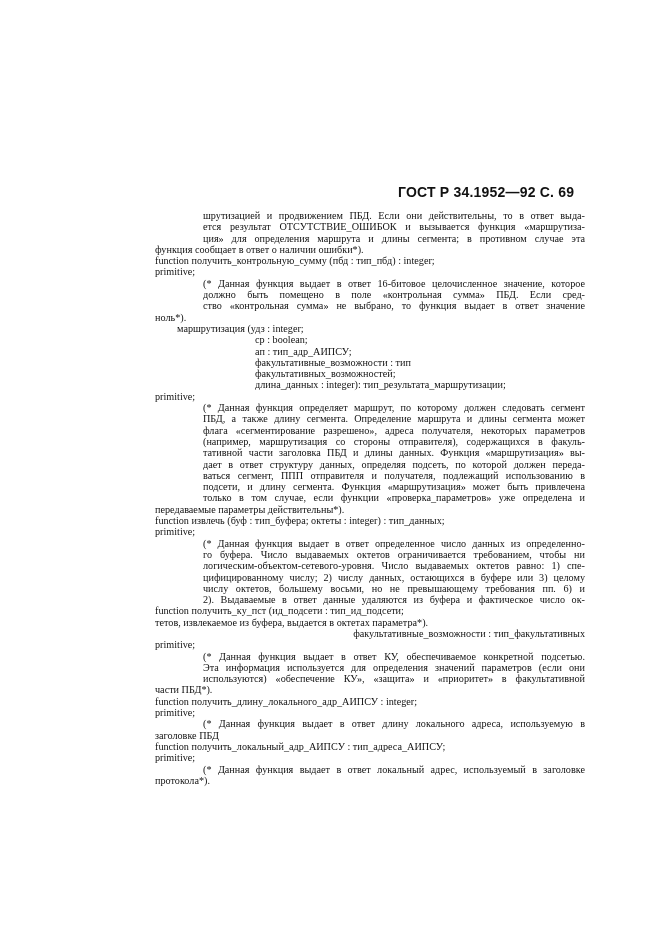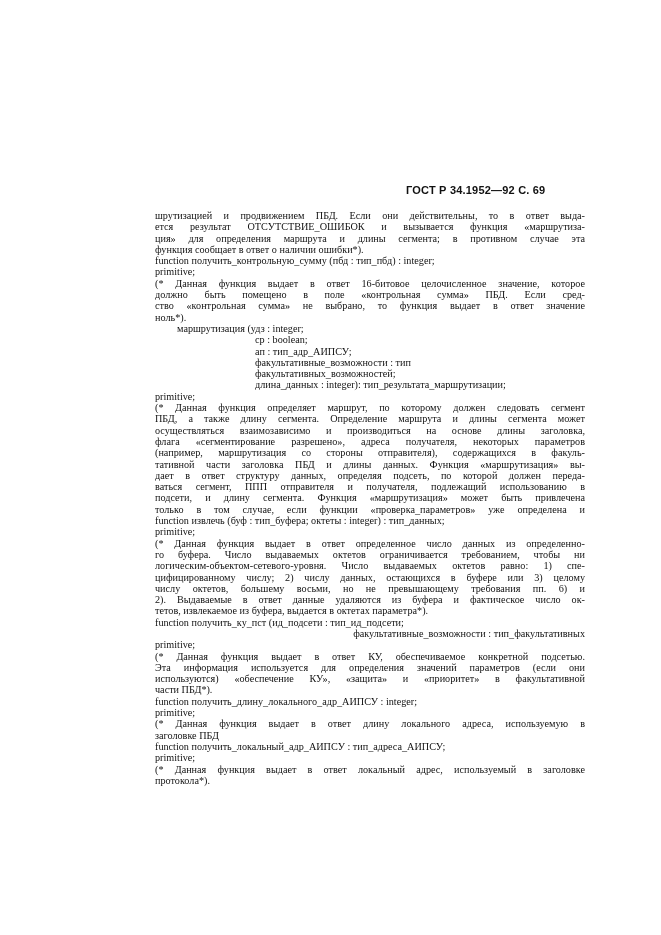--- a/index.html
+++ b/index.html
@@ -3,28 +3,28 @@
 <meta charset="utf-8">
 <style>
   html, body { margin: 0; padding: 0; }
   body {
     width: 661px; height: 935px; background: #ffffff; position: relative; overflow: hidden;
     font-family: "Liberation Serif", "DejaVu Serif", serif; color: #111;
   }
   .page-header {
     position: absolute; left: 398px; top: 184px;
     font-family: "Liberation Sans", "DejaVu Sans", sans-serif;
-    font-weight: bold; font-size: 11px; letter-spacing: 0.2px; white-space: nowrap; margin-left: 8px;
+    font-weight: bold; font-size: 14px; letter-spacing: 0.2px; white-space: nowrap;
   }
   .body-text {
     position: absolute; left: 155px; top: 210px; width: 430px;
     font-size: 10.2px; line-height: 11.3px;
   }
   .line { white-space: nowrap; height: 11.3px; overflow: visible; }
-  .j { text-align: justify; text-align-last: justify; white-space: normal; }
+  .j { text-align: justify; text-align-last: justify; white-space: normal; margin-left: 48px; }
   .ind1 { padding-left: 22px; }
   .ind2 { padding-left: 100px; }
   .ind3 { padding-left: 127px; text-align: right; }
   .ind3b { padding-left: 130px; }
 </style>
 </head>
 <body>
 
 <div class="page-header">ГОСТ Р 34.1952—92 С. 69</div>
 
@@ -41,38 +41,38 @@
     <div class="line">ноль*).</div>
     <div class="line ind1">маршрутизация (удз : integer;</div>
     <div class="line ind2">ср : boolean;</div>
     <div class="line ind2">ап : тип_адр_АИПСУ;</div>
     <div class="line ind2">факультативные_возможности : тип</div>
     <div class="line ind2">факультативных_возможностей;</div>
     <div class="line ind2">длина_данных : integer): тип_результата_маршрутизации;</div>
     <div class="line">primitive;</div>
     <div class="line j">(* Данная функция определяет маршрут, по которому должен следовать сегмент</div>
     <div class="line j">ПБД, а также длину сегмента. Определение маршрута и длины сегмента может</div>
-    <div class="line j">осуществляться взаимозависимо и производиться на основе длины заголовка,</div>
     <div class="line j">флага «сегментирование разрешено», адреса получателя, некоторых параметров</div>
     <div class="line j">(например, маршрутизация со стороны отправителя), содержащихся в факуль-</div>
     <div class="line j">тативной части заголовка ПБД и длины данных. Функция «маршрутизация» вы-</div>
     <div class="line j">дает в ответ структуру данных, определяя подсеть, по которой должен переда-</div>
     <div class="line j">ваться сегмент, ППП отправителя и получателя, подлежащий использованию в</div>
     <div class="line j">подсети, и длину сегмента. Функция «маршрутизация» может быть привлечена</div>
     <div class="line j">только в том случае, если функции «проверка_параметров» уже определена и</div>
+    <div class="line">передаваемые параметры действительны*).</div>
     <div class="line">function извлечь (буф : тип_буфера; октеты : integer) : тип_данных;</div>
     <div class="line">primitive;</div>
     <div class="line j">(* Данная функция выдает в ответ определенное число данных из определенно-</div>
     <div class="line j">го буфера. Число выдаваемых октетов ограничивается требованием, чтобы ни</div>
     <div class="line j">логическим-объектом-сетевого-уровня. Число выдаваемых октетов равно: 1) спе-</div>
     <div class="line j">цифицированному числу; 2) числу данных, остающихся в буфере или 3) целому</div>
     <div class="line j">числу октетов, большему восьми, но не превышающему требования пп. 6) и</div>
     <div class="line j">2). Выдаваемые в ответ данные удаляются из буфера и фактическое число ок-</div>
+    <div class="line">function получить_ку_пст (ид_подсети : тип_ид_подсети;</div>
     <div class="line">тетов, извлекаемое из буфера, выдается в октетах параметра*).</div>
-    <div class="line">function получить_ку_пст (ид_подсети : тип_ид_подсети;</div>
     <div class="line ind3">факультативные_возможности : тип_факультативных</div>
     <div class="line">primitive;</div>
     <div class="line j">(* Данная функция выдает в ответ КУ, обеспечиваемое конкретной подсетью.</div>
     <div class="line j">Эта информация используется для определения значений параметров (если они</div>
     <div class="line j">используются) «обеспечение КУ», «защита» и «приоритет» в факультативной</div>
     <div class="line">части ПБД*).</div>
     <div class="line">function получить_длину_локального_адр_АИПСУ : integer;</div>
     <div class="line">primitive;</div>
     <div class="line j">(* Данная функция выдает в ответ длину локального адреса, используемую в</div>
     <div class="line">заголовке ПБД</div>

